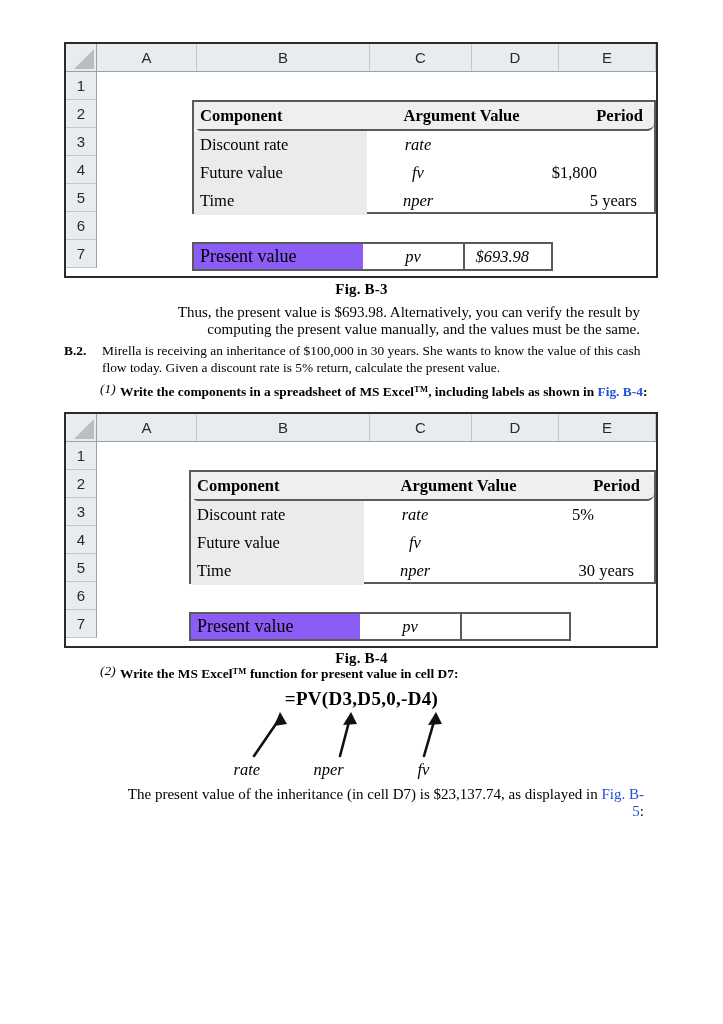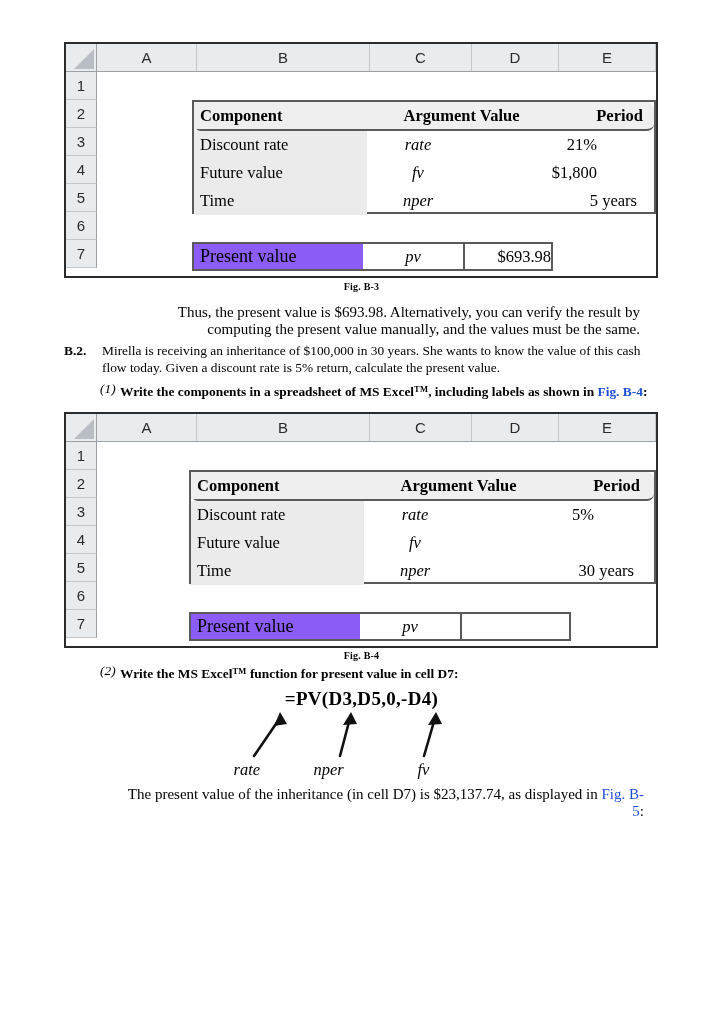--- a/index.html
+++ b/index.html
@@ -220,36 +220,37 @@
     box-sizing: border-box;
   }
   .pv-val {
     width: 90px;
     border: 2px solid #5a5a5a;
     border-left: 2px solid #5a5a5a;
     margin-left: -2px;
     display: flex;
     align-items: center;
     justify-content: flex-end;
-    padding-right: 0;
+    padding-right: 22px;
     font-size: 16.5px;
     background: #ffffff;
     box-sizing: border-box;
     height: 100%;
+    font-style: italic;
   }
   .pv-val.wide { width: 111px; }
 
   .fig-cap {
     position: absolute;
     left: 0;
     width: 723px;
     text-align: center;
     font-family: "Liberation Serif", "DejaVu Serif", serif;
     font-weight: bold;
-    font-size: 10px;
+    font-size: 15px;
     letter-spacing: .2px;
   }
 
   
   .para {
     position: absolute;
     font-size: 15px;
     line-height: 16.6px;
     text-align: right;
   }
@@ -350,21 +351,20 @@
     <div class="ss-table" style="width:563px;">
       <div class="tbl-main" style="left:95px; top:56px; width:464px; height:114px;">
         <div class="tbl-hdr">
           <div class="c-comp">Component</div>
           <div class="hdr-argval">Argument Value</div>
           <div class="c-per">Period</div>
         </div>
         <div class="tbl-row">
           <div class="c-comp">Discount rate</div>
           <div class="c-arg">rate</div>
-          <div class="span-val-mid">21%</div>
         </div>
         <div class="tbl-row">
           <div class="c-comp">Future value</div>
           <div class="c-arg">fv</div>
           <div class="span-val-mid">$1,800</div>
         </div>
         <div class="tbl-row">
           <div class="c-comp">Time</div>
           <div class="c-arg">nper</div>
           <div class="span-val">5 years</div>

